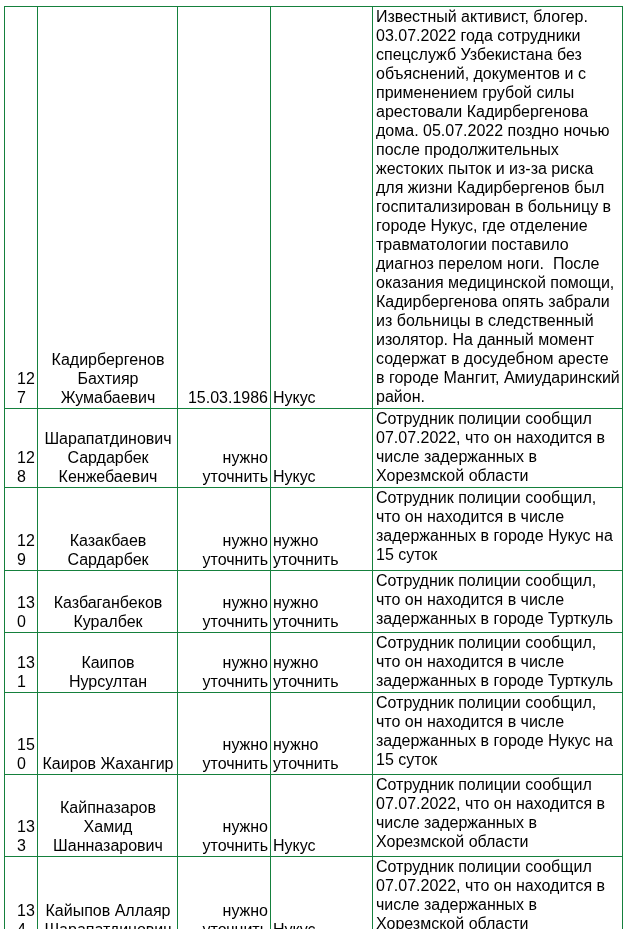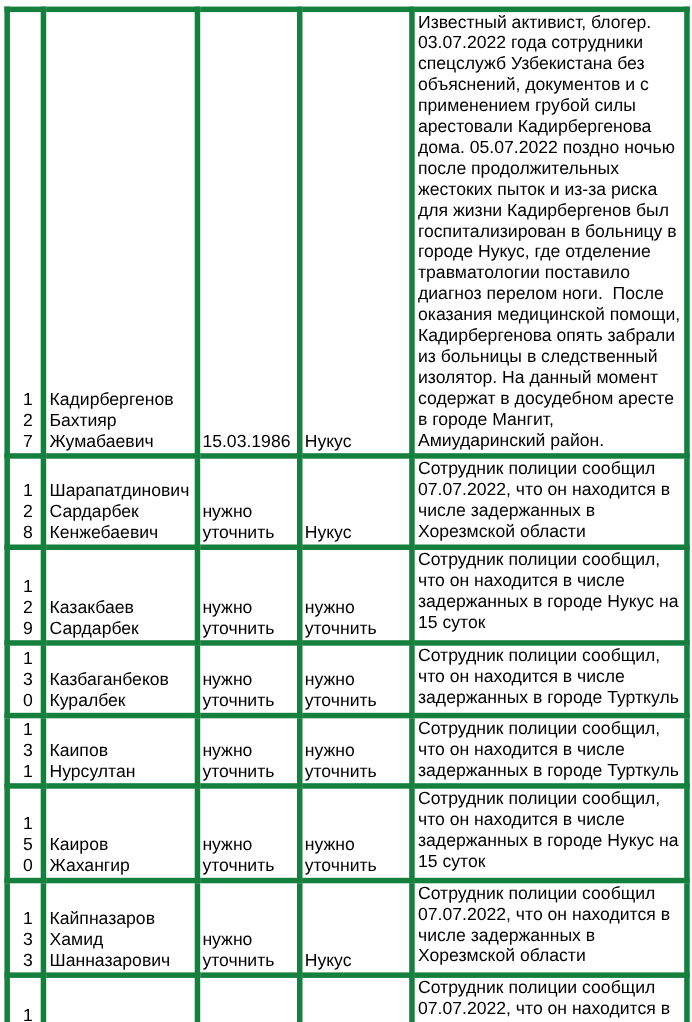--- a/index.html
+++ b/index.html
@@ -14,32 +14,32 @@
   }
   table.doc-table {
     position: absolute;
     left: 4px;
     top: 6px;
     width: 618px;
     border-collapse: collapse;
     table-layout: fixed;
   }
   td {
-    border: 5px solid #15803d;
+    border: 1px solid #15803d;
     font-size: 16px;
     line-height: 19px;
     color: #000000;
     vertical-align: bottom;
     padding: 0 2px 1px 2px;
     overflow: hidden;
     word-wrap: break-word;
   }
   td.c-num  { text-align: left;  padding-left: 12px; }
-  td.c-name { text-align: left;  padding-left: 3px; }
-  td.c-dob  { text-align: left; }
+  td.c-name { text-align: center;  padding-left: 3px; }
+  td.c-dob  { text-align: right; }
   td.c-city { }
   td.c-det  {
     vertical-align: top;
     text-align: left;
     padding: 0 2px 2px 3px;
     white-space: pre-wrap;
   }
   tr:nth-child(1) td { height: 399px; }
   tr:nth-child(2) td { height: 74px; }
   tr:nth-child(3) td { height: 80px; }

